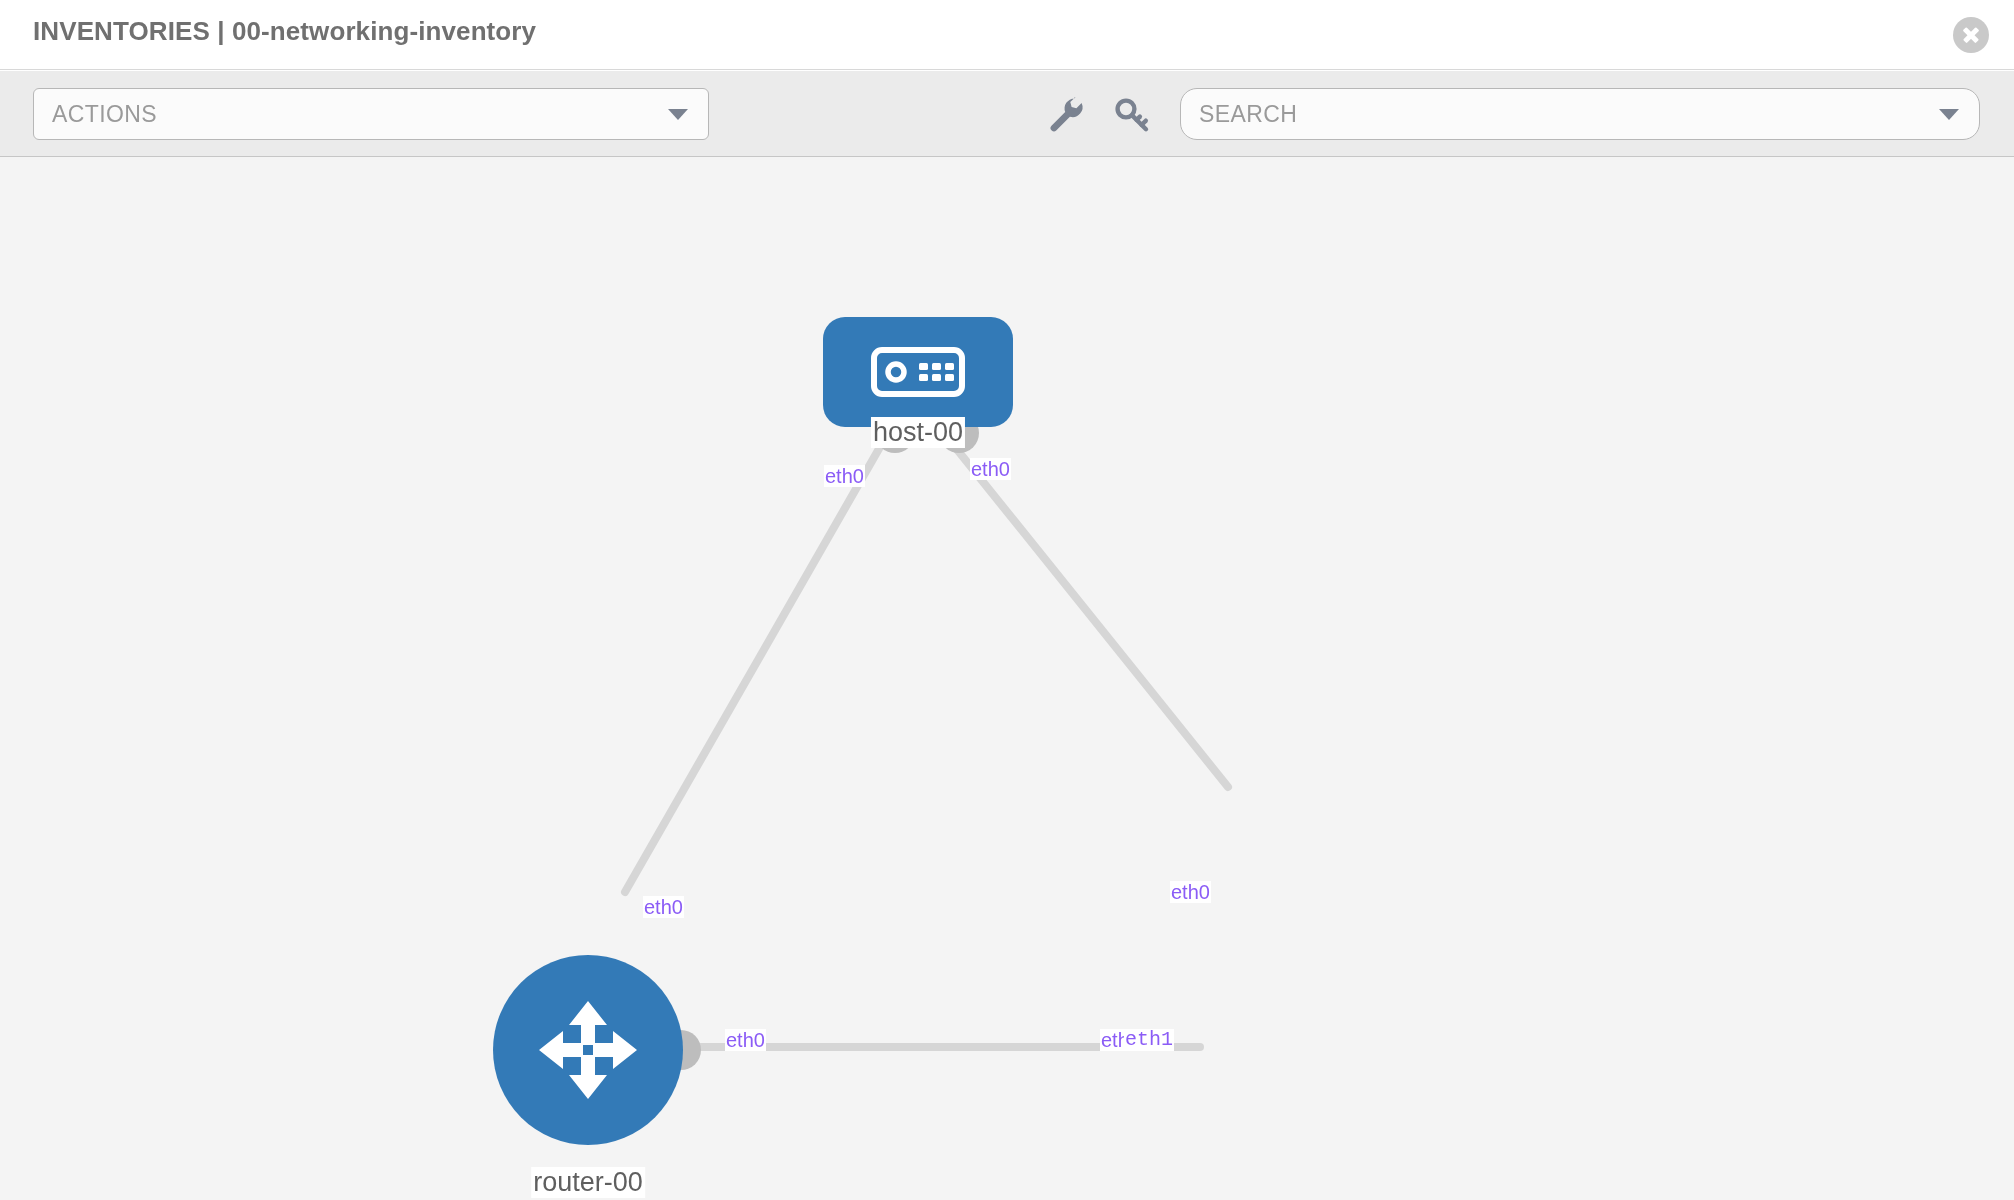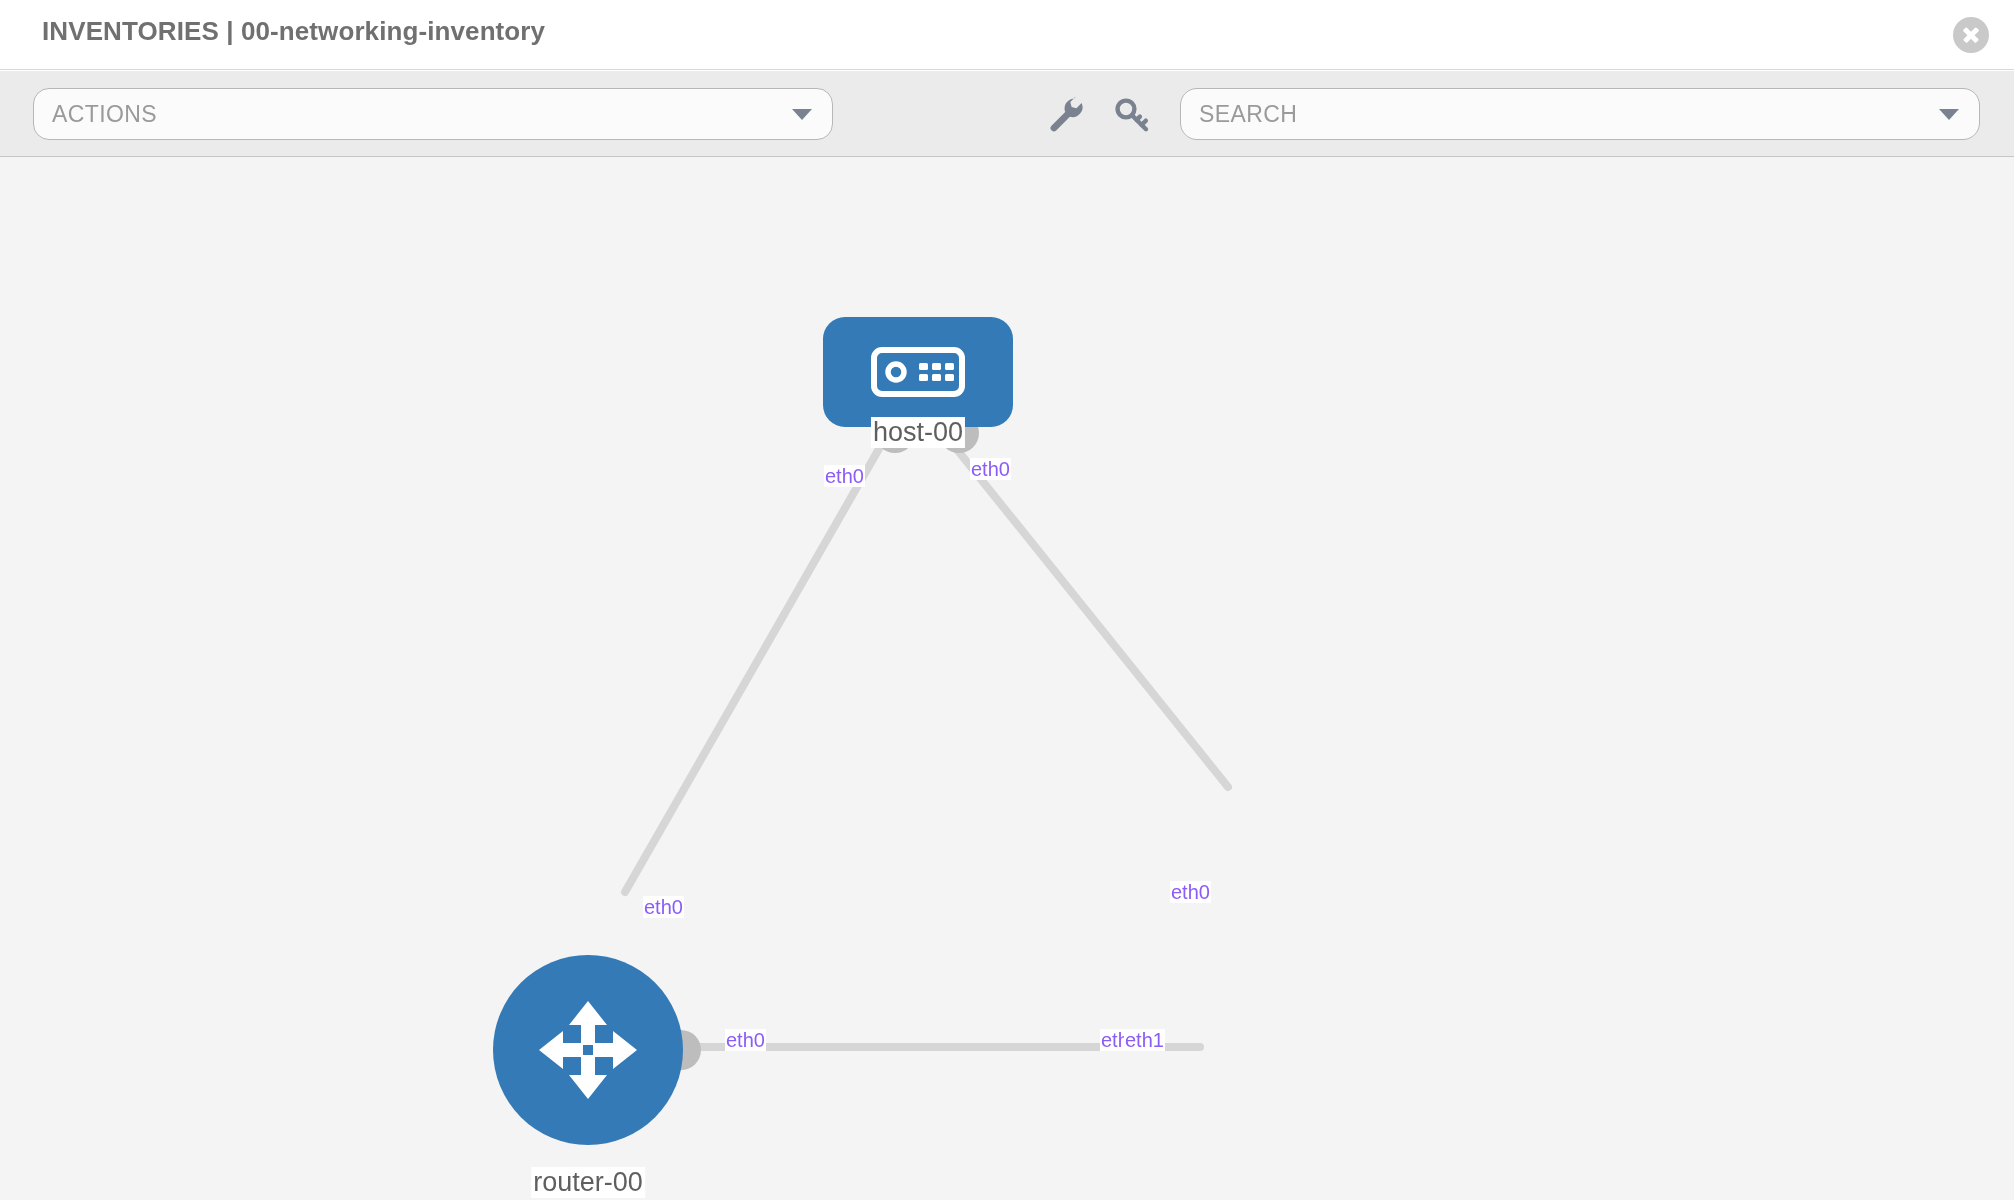--- a/index.html
+++ b/index.html
@@ -18,21 +18,21 @@
   
   .header {
     position: absolute; left: 0; top: 0;
     width: 2014px; height: 70px;
     background: #ffffff;
     border-bottom: 1px solid #d8d8d8;
     box-sizing: border-box;
   }
   .page-title {
     position: absolute;
-    left: 42px; top: 16px;
+    left: 33px; top: 16px;
     font-size: 26px;
     font-weight: bold;
     color: #707070;
     letter-spacing: 0.1px;
     white-space: nowrap;
   }
   .close-btn {
     position: absolute;
     right: 25px; top: 17px;
     width: 36px; height: 36px;
@@ -55,24 +55,24 @@
   .toolbar {
     position: absolute; left: 0; top: 71px;
     width: 2014px; height: 86px;
     background: #ebebeb;
     border-bottom: 1px solid #c6c6c6;
     box-sizing: border-box;
   }
   .actions-select {
     position: absolute;
     left: 33px; top: 17px;
-    width: 800px; height: 52px;
+    width: 676px; height: 52px;
     background: #fbfbfb;
     border: 1px solid #b7b7b7;
-    border-radius: 16px;
+    border-radius: 6px;
     box-sizing: border-box;
     cursor: pointer;
   }
   .actions-select .label {
     position: absolute;
     left: 18px; top: 12px;
     font-size: 23px;
     color: #9a9a9a;
     letter-spacing: 0.4px;
   }
@@ -258,16 +258,16 @@
       </div>
       <div class="node-label" style="top:196px;margin-top:16px;">router-00</div>
     </div>
 
     <div class="iface-label" style="left:643px; top:739px;">eth0</div>
     <div class="iface-label" style="left:725px; top:872px;">eth0</div>
 
 
     <div class="iface-label" style="left:1170px; top:724px;">eth0</div>
     <div class="iface-label" style="left:1100px; top:872px;">eth0</div>
-    <div class="iface-label" style="left:1124px; top:872px;">eth1</div>
+    <div class="iface-label" style="left:1124px; top:872px;font-family:Liberation Mono, monospace;">eth1</div>
 
   </div>
 </div>
 
 </body></html>

